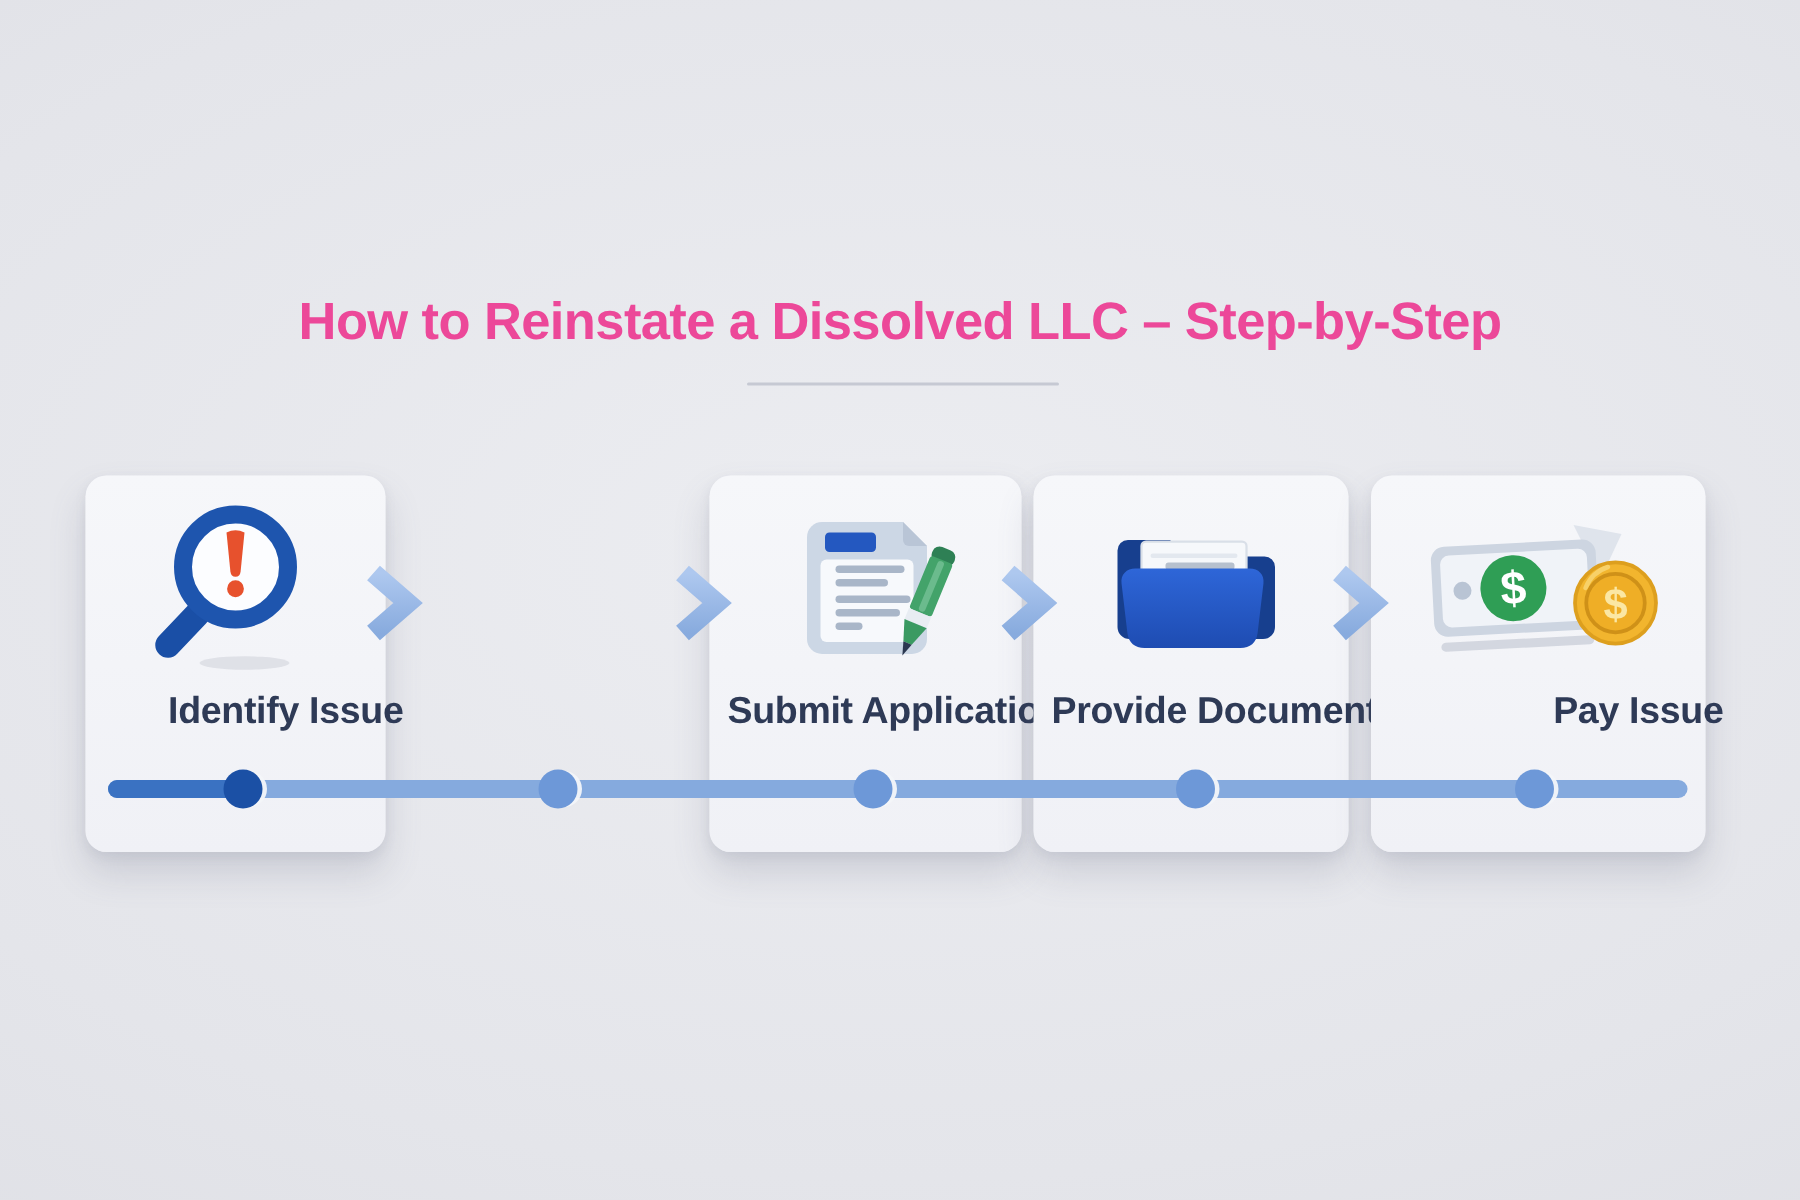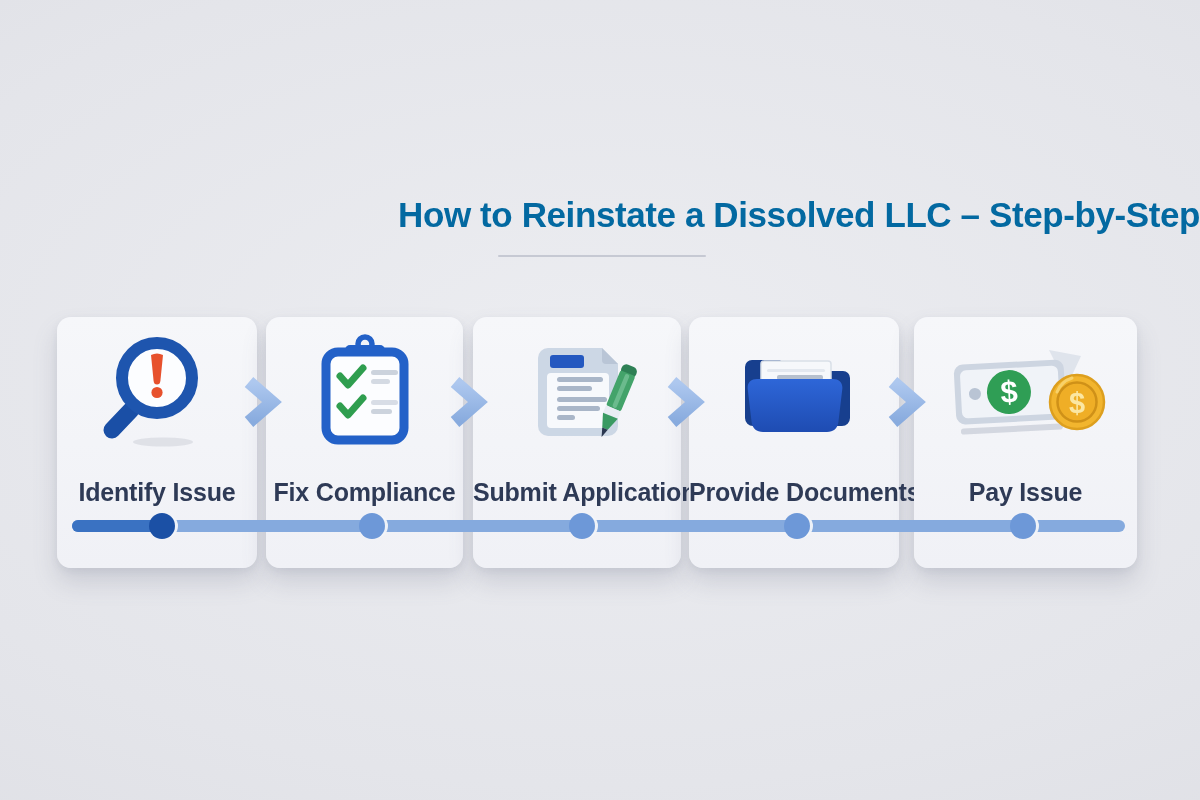--- a/index.html
+++ b/index.html
@@ -5,39 +5,39 @@
   html,body{margin:0;padding:0;}
   body{
     width:1200px;height:800px;overflow:hidden;
     font-family:"Liberation Sans", sans-serif;
     background:radial-gradient(115% 95% at 50% 46%, #ecedf1 0%, #e4e5ea 55%, #dbdce2 100%);
   }
   .canvas{position:relative;width:1200px;height:800px;}
 
   .title{
     position:absolute;top:195px;left:0;width:1200px;margin:0;
-    text-align:right;font-size:35px;font-weight:700;letter-spacing:-0.4px;
-    color:#0369a1;
+    text-align:center;font-size:35px;font-weight:700;letter-spacing:-0.4px;
+    color:#ec4899;
   }
   .title-underline{
     position:absolute;top:255px;left:498px;width:208px;height:2px;
     background:#c6c9d3;border-radius:1px;
   }
 
   .step-card{
     position:absolute;top:317px;height:251px;border-radius:14px;
     background:linear-gradient(180deg,#f6f7fa 0%,#f0f1f6 100%);
     box-shadow:0 14px 24px rgba(96,101,126,.20), 0 3px 7px rgba(110,116,140,.10);
   }
   .icon-wrap{position:absolute;left:50%;transform:translateX(-50%);}
   .icon-wrap svg{display:block;overflow:visible;}
   .step-label{
-    position:absolute;top:143px;left:0;width:100%;
-    text-align:center;font-size:25px;font-weight:700;letter-spacing:-0.2px;
-    color:#2e3a56;white-space:nowrap;margin-top:18px;
+    position:absolute;top:143px;left:12px;width:100%;
+    text-align:right;font-size:25px;font-weight:700;letter-spacing:-0.2px;
+    color:#2e3a56;white-space:nowrap;
   }
 
   .chevron{position:absolute;top:376px;z-index:3;}
 
   .progress-track{
     position:absolute;left:72px;top:520px;width:1053px;height:12px;
     border-radius:6px;background:#85aade;z-index:6;
   }
   .progress-completed{
     position:absolute;left:0;top:0;width:96px;height:12px;
@@ -64,36 +64,20 @@
         <ellipse cx="66" cy="108" rx="30" ry="4.5" fill="#b9bdc9" opacity="0.35"></ellipse>
         <line x1="34" y1="76" x2="15" y2="96" stroke="#1a4fa6" stroke-width="17" stroke-linecap="round"></line>
         <circle cx="60" cy="44" r="35" fill="#fcfdff" stroke="#1e55ae" stroke-width="12"></circle>
         <path d="M54,21 q6,-3 12,0 l-2.6,26 q-0.4,3.5 -3.4,3.5 t-3.4,-3.5 z" fill="#e7512d"></path>
         <circle cx="60" cy="58.5" r="5.6" fill="#e7512d"></circle>
       </svg>
     </span>
     <div class="step-label">Identify Issue</div>
   </section>
 
-  <section class="step-card" style="left:266px;width:197px;">
-    <span class="icon-wrap" style="top:17px;">
-      <svg width="100" height="112" viewBox="0 0 100 112">
-        <circle cx="50" cy="10" r="7" fill="#f3f4f8" stroke="#2361c8" stroke-width="5.5"></circle>
-        <rect x="30" y="11" width="40" height="15" rx="5" fill="#2361c8"></rect>
-        <rect x="11" y="18" width="78" height="88" rx="12" fill="#fcfdff" stroke="#2361c8" stroke-width="9"></rect>
-        <path d="M25,42 l8,9 l15,-17" fill="none" stroke="#2f9e4f" stroke-width="7" stroke-linecap="round" stroke-linejoin="round"></path>
-        <rect x="56" y="36" width="27" height="5" rx="2.5" fill="#ccd3dd"></rect>
-        <rect x="56" y="45" width="19" height="5" rx="2.5" fill="#d4dae3"></rect>
-        <path d="M25,72 l8,9 l15,-17" fill="none" stroke="#2f9e4f" stroke-width="7" stroke-linecap="round" stroke-linejoin="round"></path>
-        <rect x="56" y="66" width="27" height="5" rx="2.5" fill="#d8dde6"></rect>
-        <rect x="56" y="75" width="21" height="5" rx="2.5" fill="#ccd3dd"></rect>
-      </svg>
-    </span>
-    <div class="step-label">Fix Compliance</div>
-  </section>
 
   <section class="step-card" style="left:473px;width:208px;">
     <span class="icon-wrap" style="top:17px;">
       <svg width="130" height="112" viewBox="0 0 130 112">
         <path d="M36,14 h54 l16,16 v62 a10,10 0 0 1 -10,10 h-60 a10,10 0 0 1 -10,-10 v-68 a10,10 0 0 1 10,-10 z" fill="#ccd7e5"></path>
         <path d="M90,14 l16,16 h-12 a4,4 0 0 1 -4,-4 z" fill="#b9c5d6"></path>
         <rect x="38" y="21" width="34" height="13" rx="3" fill="#2458c0"></rect>
         <rect x="35" y="39" width="62" height="55" rx="4" fill="#f7f9fc"></rect>
         <rect x="45" y="43" width="46" height="5" rx="2.5" fill="#a9b6c8"></rect>
         <rect x="45" y="52" width="35" height="5" rx="2.5" fill="#a9b6c8"></rect>

